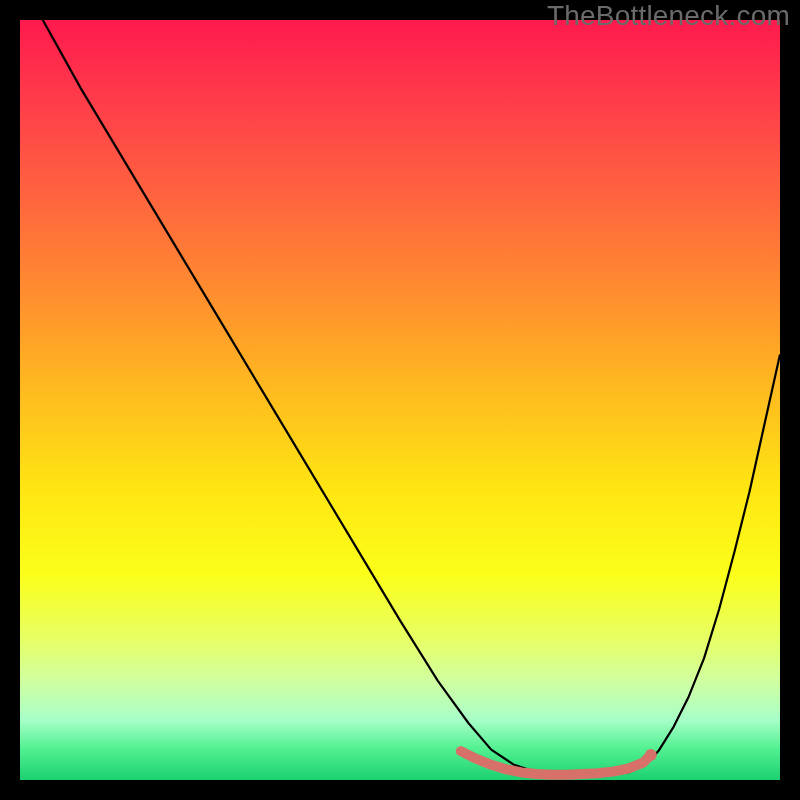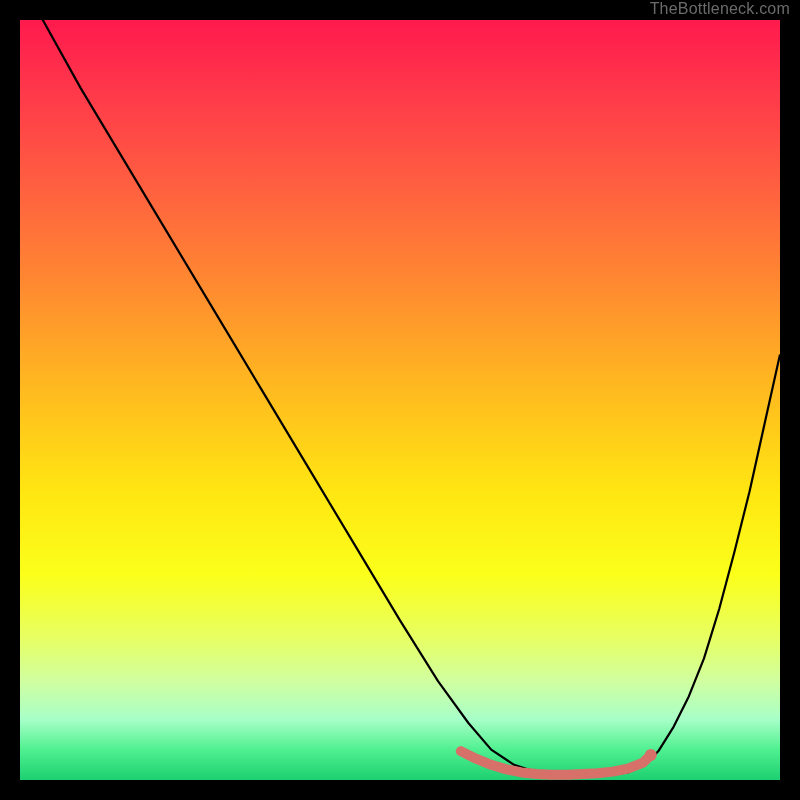--- a/index.html
+++ b/index.html
@@ -38,21 +38,21 @@
       #a8ffc8 92%,
       #50f090 96%,
       #1cd070 100%
     );
   }
   .watermark {
     position: absolute;
     top: 0px;
     right: 10px;
     font-family: Arial, Helvetica, sans-serif;
-    font-size: 16px;
+    font-size: 28px;
     color: #6b6b6b;
     font-weight: 500;
     letter-spacing: 0.2px;
     user-select: none;
   }
   svg.curve {
     position: absolute;
     left: 0;
     top: 0;
     width: 760px;

